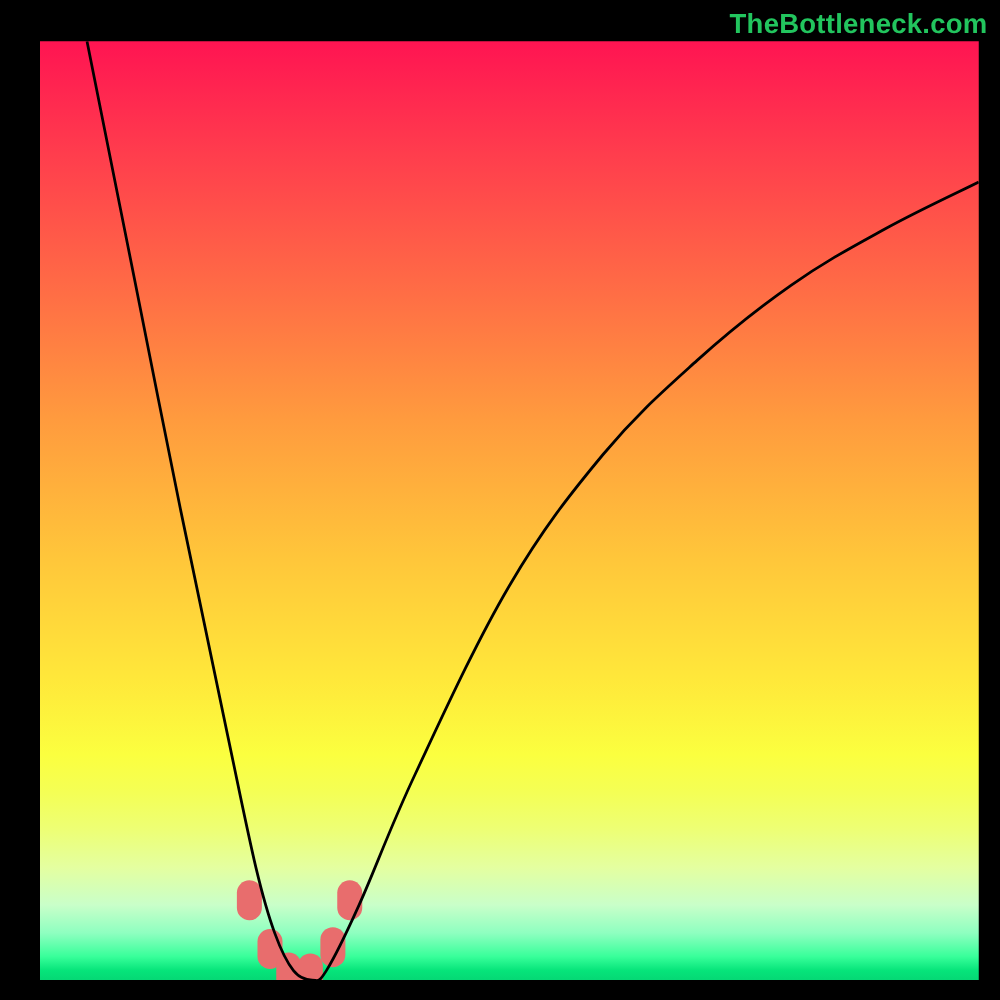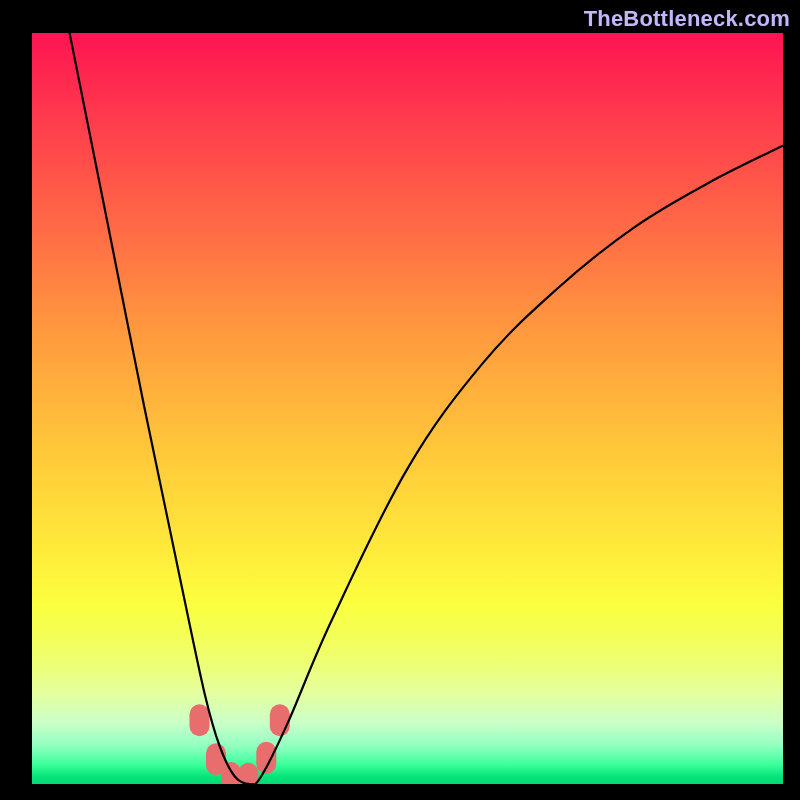--- a/index.html
+++ b/index.html
@@ -42,21 +42,21 @@
       #05d875 100%
     );
   }
   .watermark {
     position: absolute;
     top: 6px;
     right: 10px;
     font-family: Arial, Helvetica, sans-serif;
     font-size: 22px;
     font-weight: 600;
-    color: #c4b5fd;
+    color: #22c55e;
     letter-spacing: 0.2px;
   }
   svg.curve {
     position: absolute;
     left: 0;
     top: 0;
     width: 751px;
     height: 751px;
     pointer-events: none;
   }

